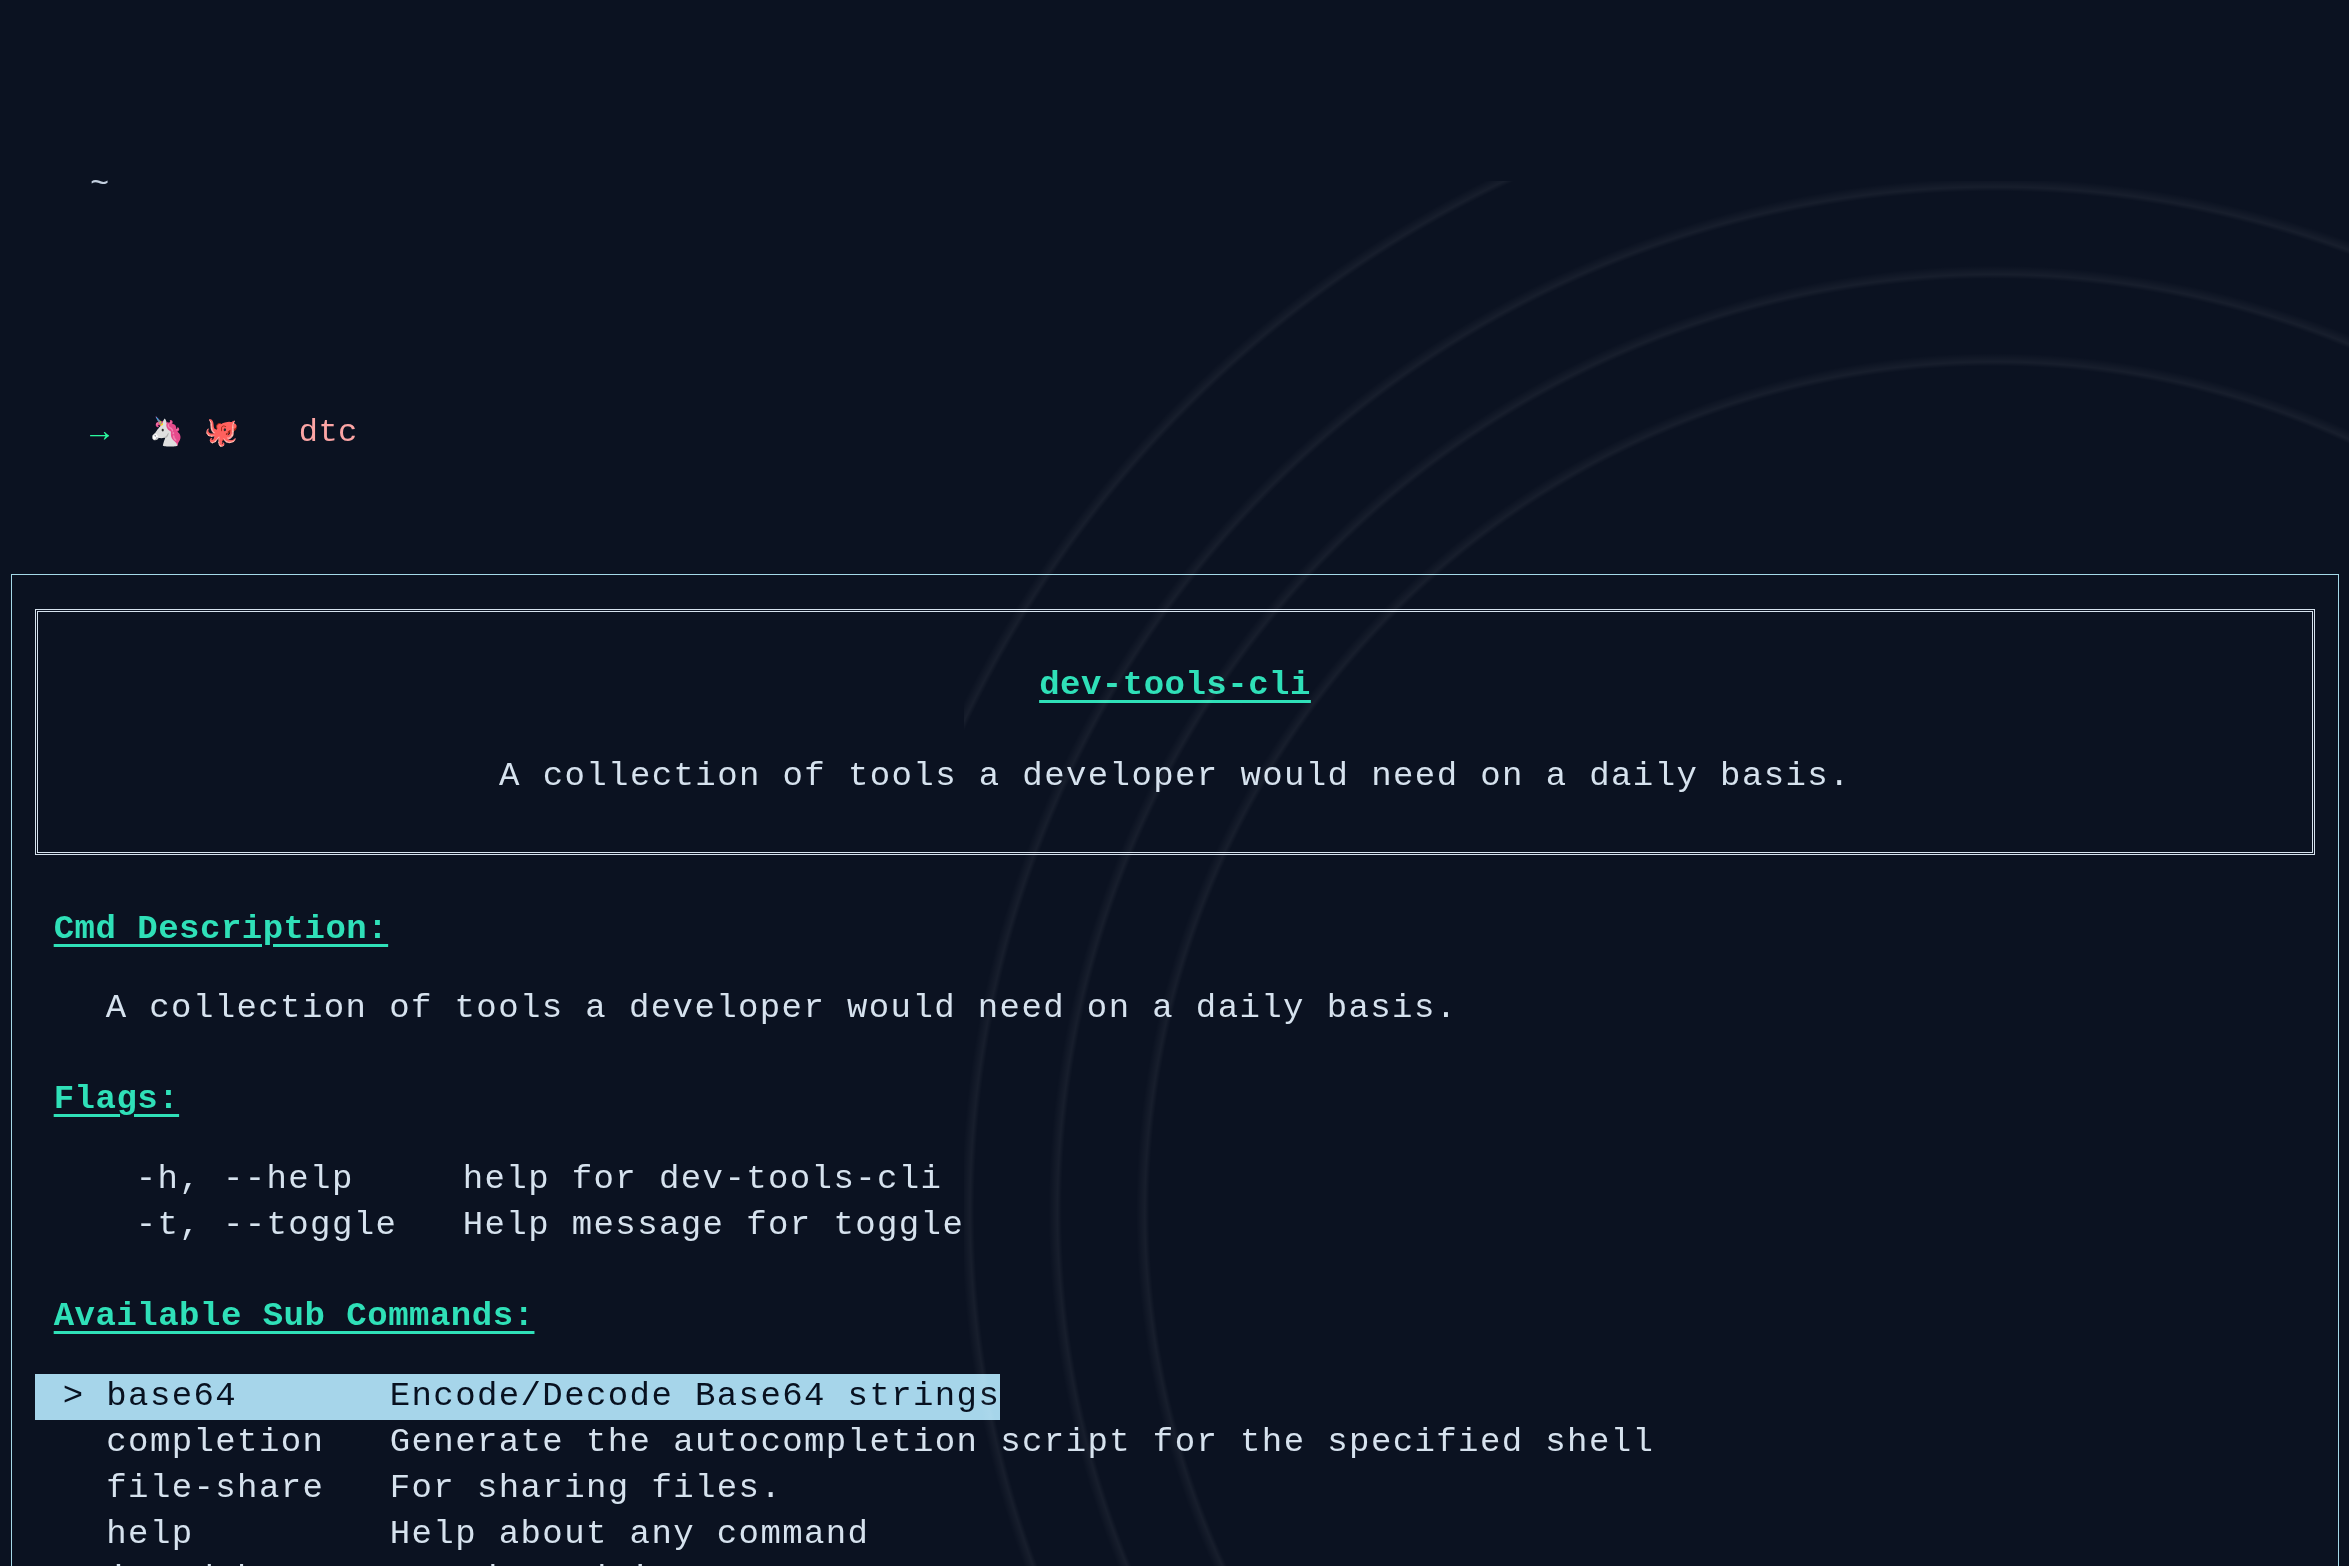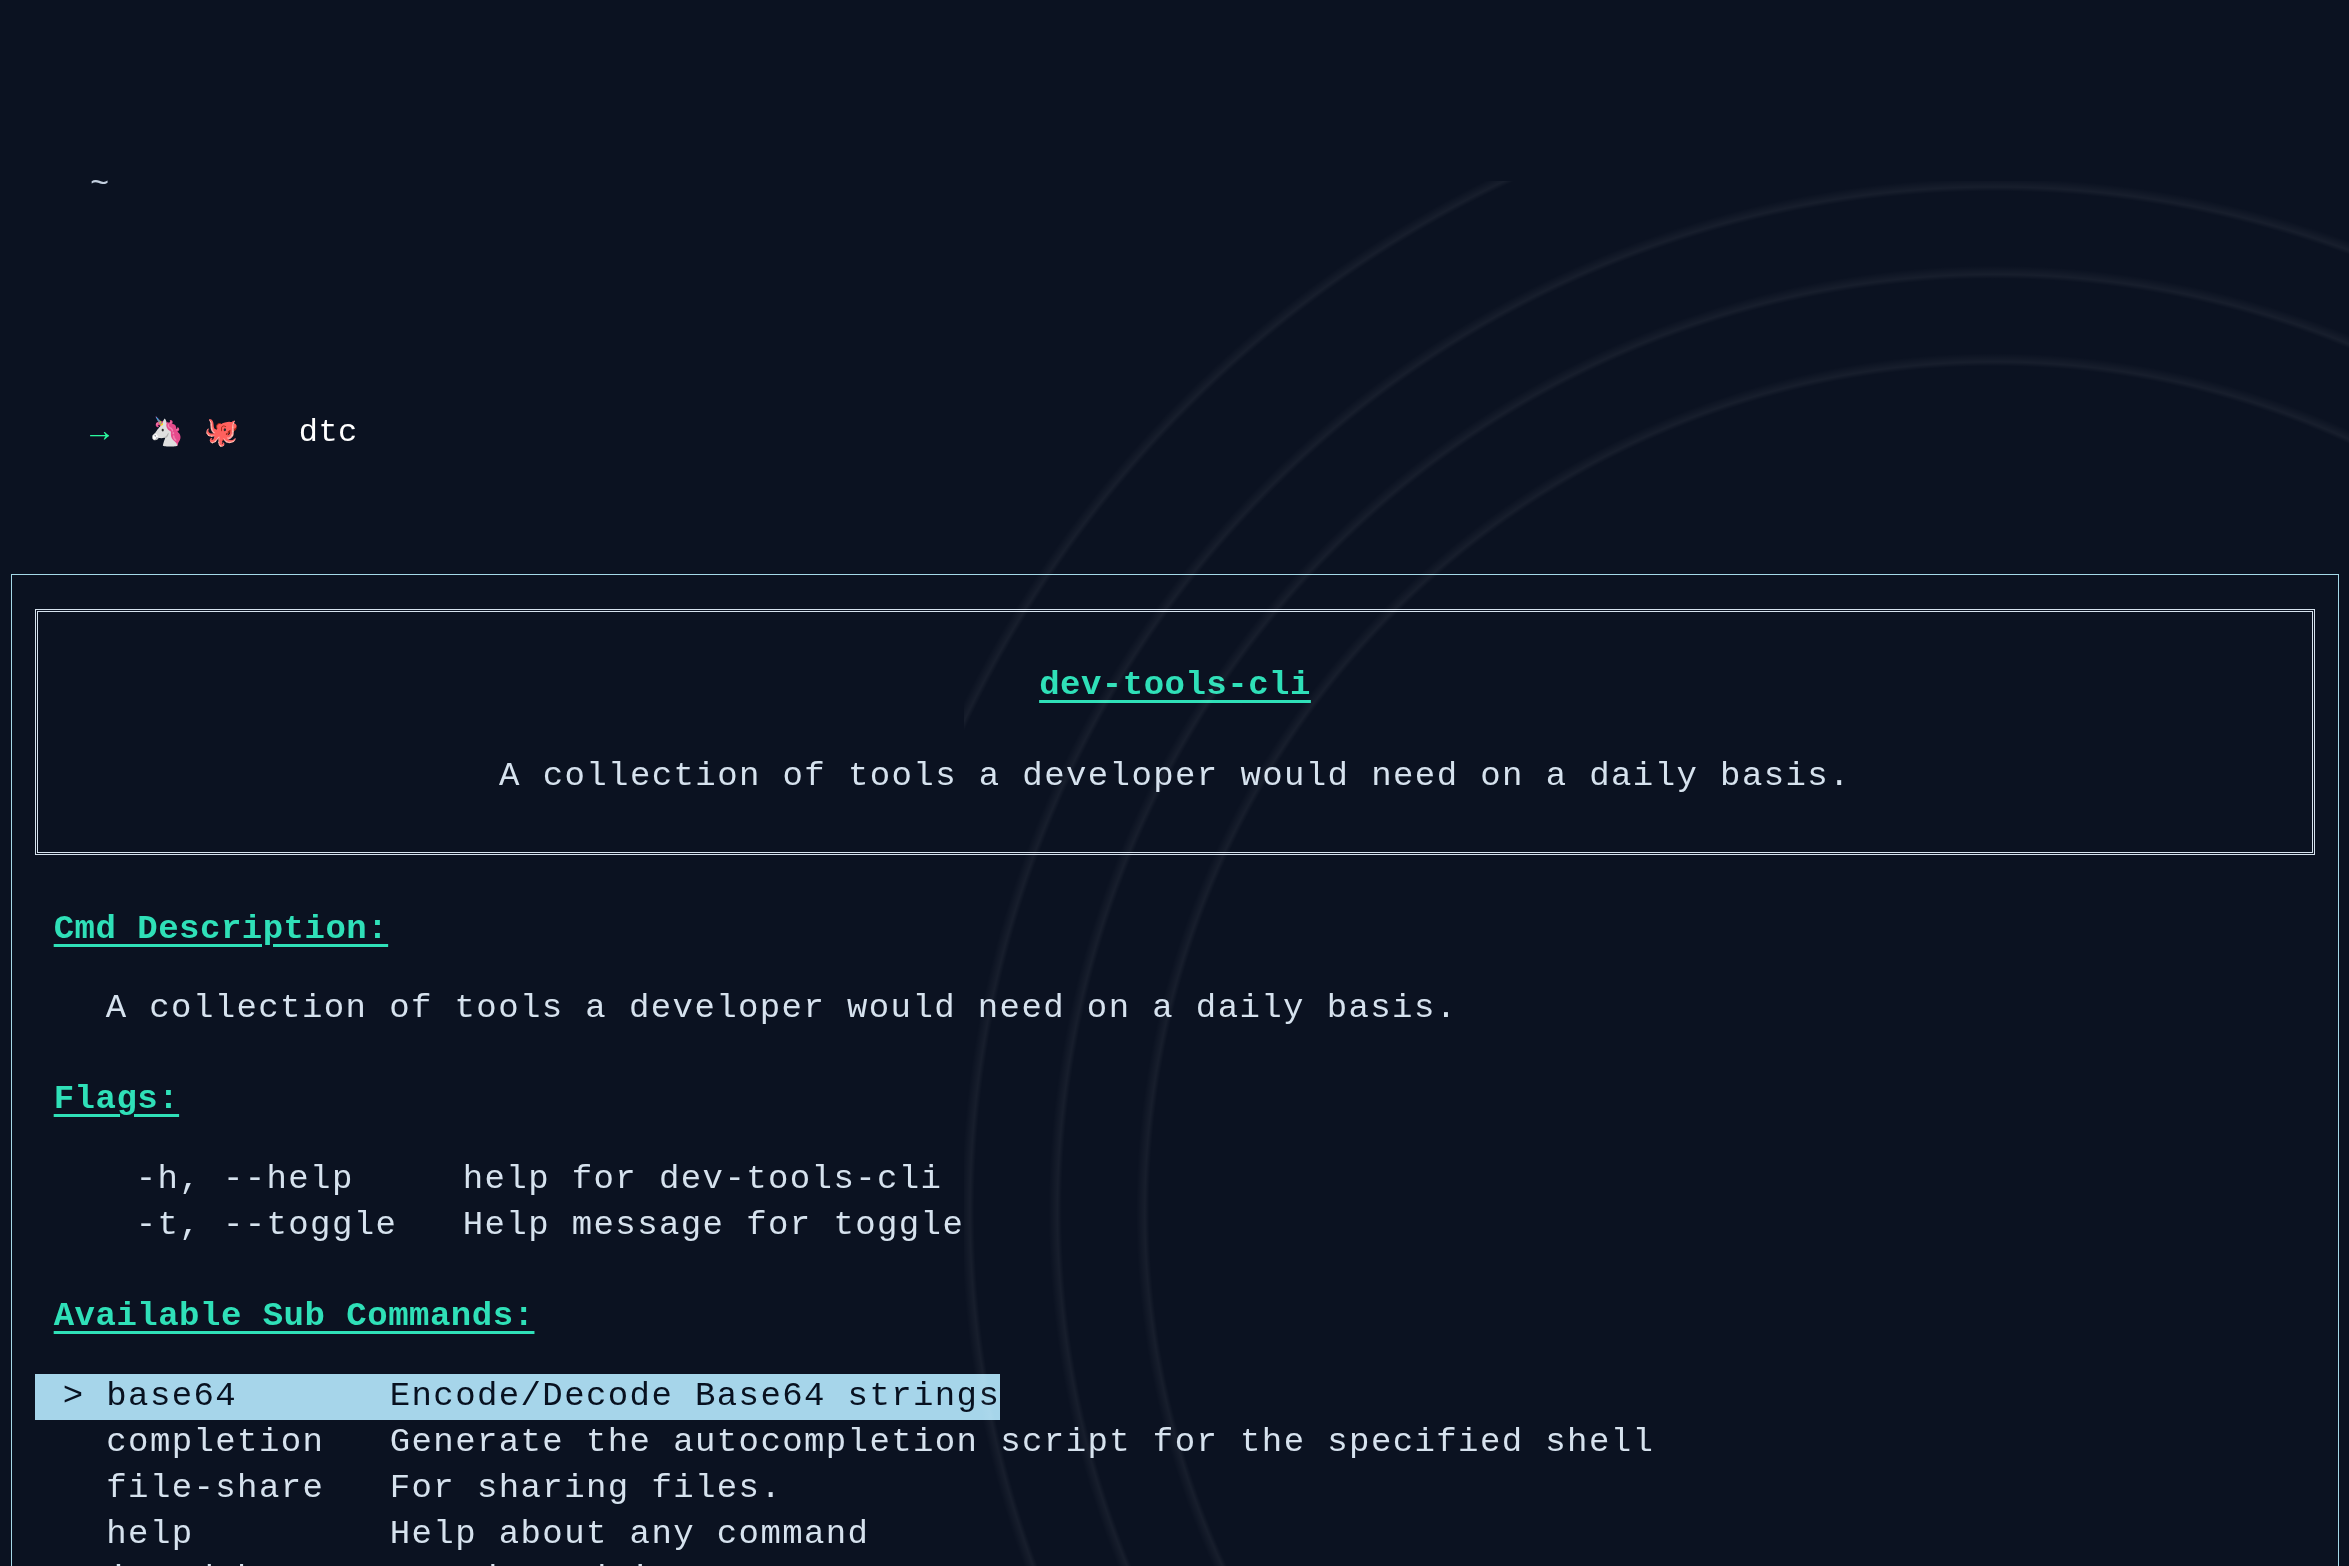--- a/index.html
+++ b/index.html
@@ -34,21 +34,21 @@
   .prompt-block{
     display:block;
     font-size:32px;
     line-height:1.55;
     white-space:pre;
     margin-bottom:17px;
   }
   .tilde{ color:#c3cfdf; }
   .arrow{ color:#2bf89e; }
   .prompt-emoji{ font-size:28px; }
-  .muted-cmd{ color:#ffffff; }
+  .muted-cmd{ color:#fca5a5; }
 
   .outer-box{
     border:1.9px solid #a5d9e8;
     padding:34px 22.5px 84px 22.5px;
     position:relative;
   }
   .banner{
     border: 3.7px double #d6e2ee;
     padding: 51px 19px 52px 19px;
     text-align:center;

